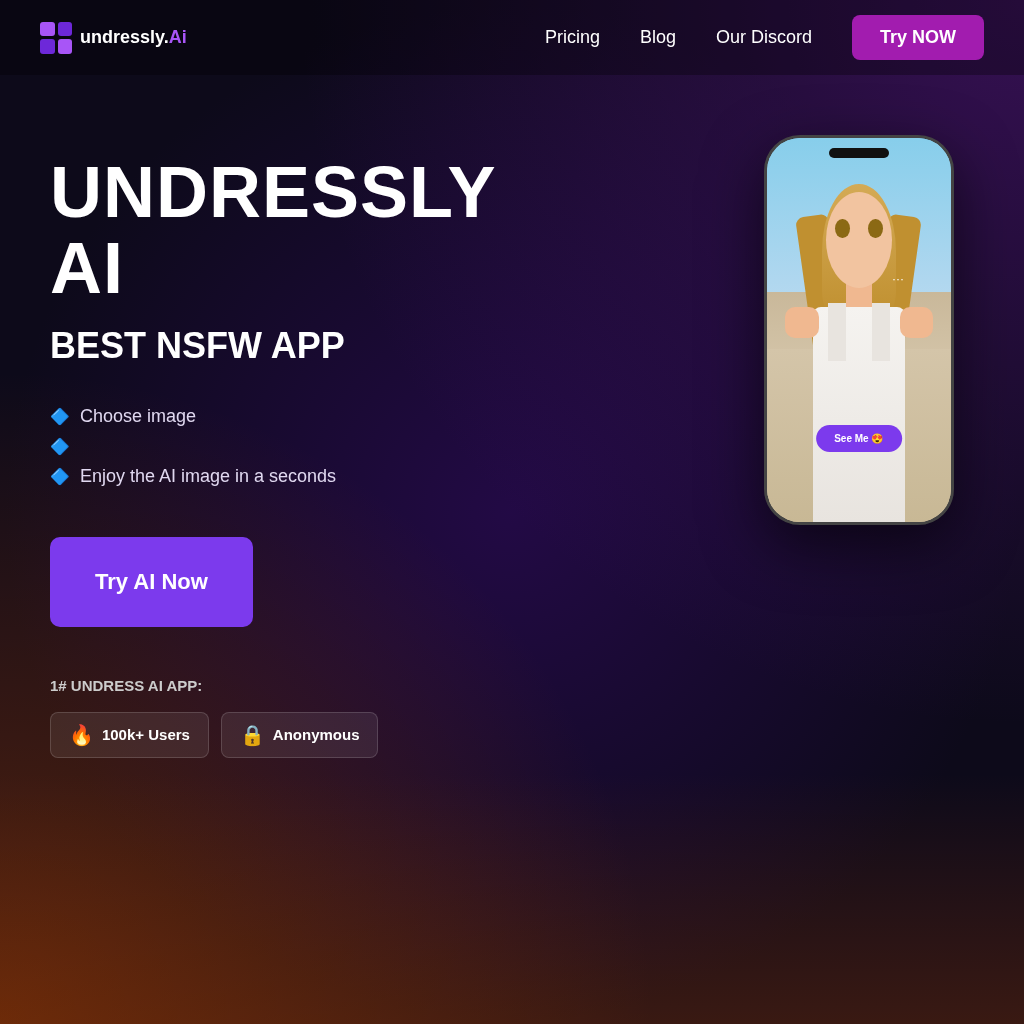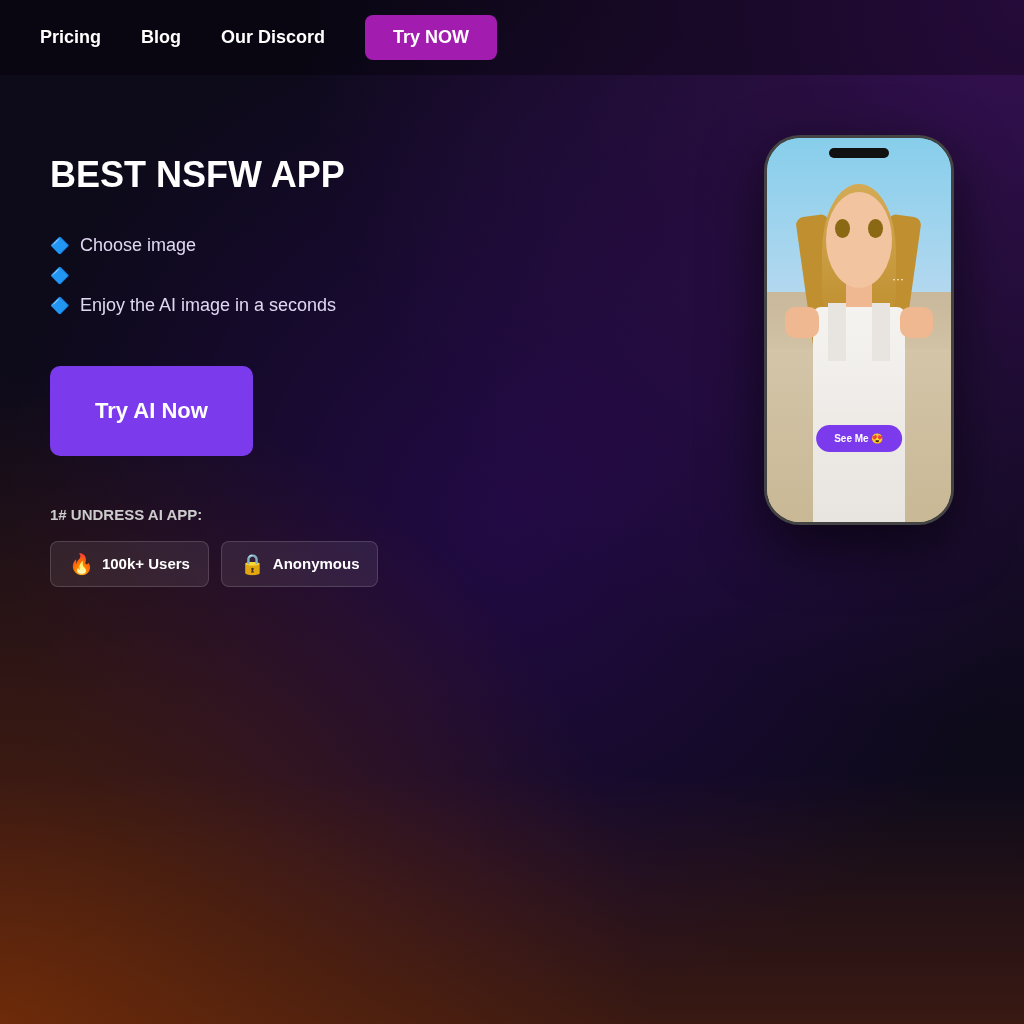--- a/index.html
+++ b/index.html
@@ -69,21 +69,21 @@
     }
 
     .nav-links {
       display: flex;
       align-items: center;
       gap: 40px;
     }
 
     .nav-link {
       font-size: 18px;
-      font-weight: 700;
+      font-weight: 400;
       color: #fff;
       text-decoration: none;
       cursor: pointer;
       font-family: Arial, sans-serif;
     }
 
     .nav-try-btn {
       background: #a21caf;
       color: #fff;
       border: none;
@@ -259,31 +259,43 @@
       height: 250px;
       background: linear-gradient(0deg, rgba(160, 60, 0, 0.3) 0%, transparent 100%);
       pointer-events: none;
       z-index: 1;
     }
   </style>
 </head>
 <body>
 
 <nav>
+  <div class="logo">
+    <div class="logo-icon">
+      <div class="logo-icon-sq" style="background:#a855f7;"></div>
+      <div class="logo-icon-sq" style="background:#6d28d9;"></div>
+      <div class="logo-icon-sq" style="background:#6d28d9;"></div>
+      <div class="logo-icon-sq" style="background:#a855f7;"></div>
+    </div>
+    <span class="logo-text">
+      <span>undressly.</span><span class="ai">Ai</span>
+    </span>
+  </div>
 
   <div class="nav-links">
     <a class="nav-link">Pricing</a>
     <a class="nav-link">Blog</a>
     <a class="nav-link">Our Discord</a>
     <button class="nav-try-btn">Try NOW</button>
   </div>
 </nav>
 
 <div class="main">
   <div class="left-content">
+    <h1 class="hero-title">UNDRESSLY AI</h1>
     <h2 class="hero-subtitle">BEST NSFW APP</h2>
 
     <ul class="features-list">
       <li>
         <span class="feature-icon">🔷</span>
         <span>Choose image</span>
       </li>
       <li>
         <span class="feature-icon">🔷</span>
       </li>

